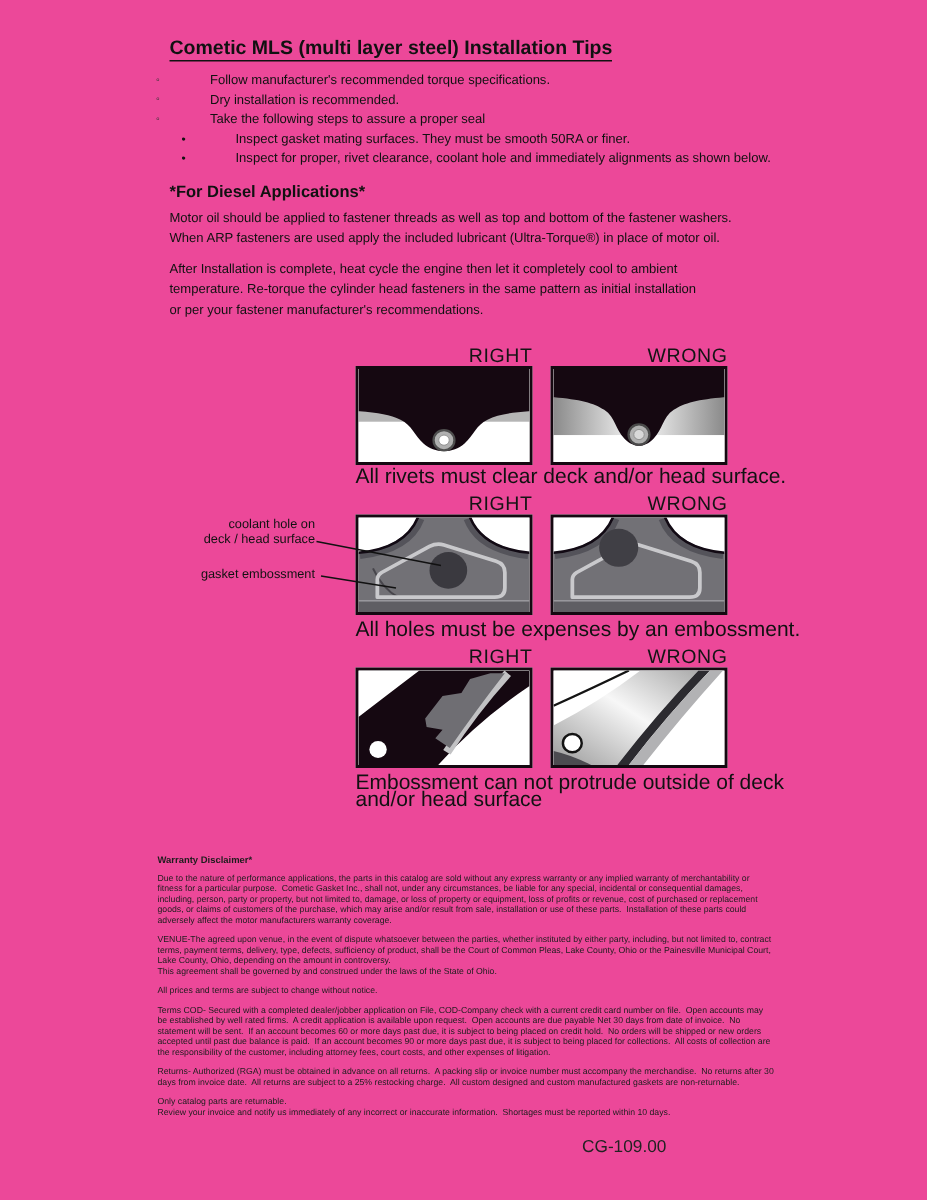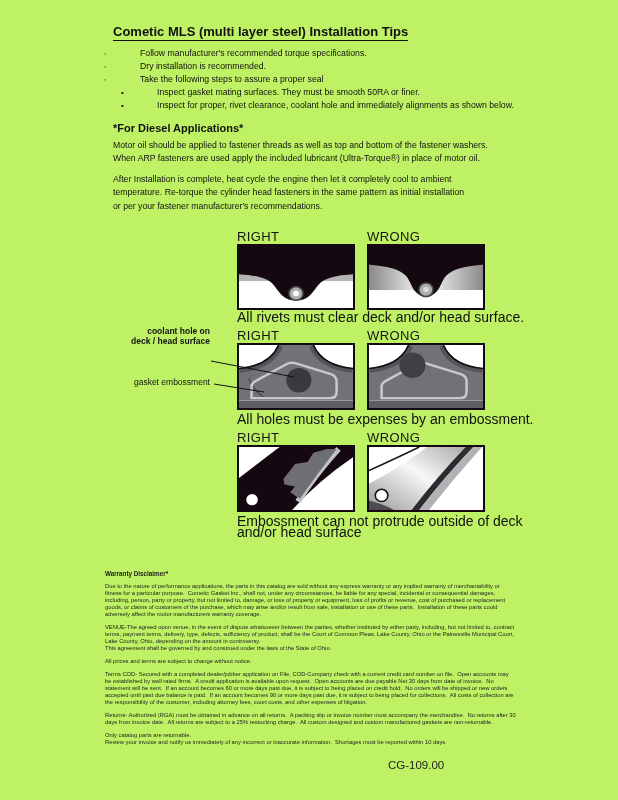--- a/index.html
+++ b/index.html
@@ -1,32 +1,32 @@
 <!DOCTYPE html>
 <html><head>
 <meta charset="utf-8">
 <style>
   html,body{margin:0;padding:0;background:#ffffff;}
   .page{
-    position:relative;width:618px;height:800px;background:#bef264;overflow:hidden;
+    position:relative;width:618px;height:800px;background:#ec4899;overflow:hidden;
     font-family:"Liberation Sans","DejaVu Sans",sans-serif;color:#111;
   }
   
   .content{position:absolute;left:104px;top:24px;width:430px;}
   .title{margin:0 0 6px 9px;font-size:13px;font-weight:bold;}
   .title .title-text{display:inline-block;border-bottom:1.6px solid #111;padding-bottom:1px;}
   .bullet-row{display:flex;align-items:flex-start;line-height:13px;font-size:8.7px;gap:28px;}
   .bullet-row .marker{width:8px;flex:0 0 8px;font-size:7px;line-height:13px;color:#333;}
   .sub{margin-left:17px;}
   .sub .marker{font-size:8px;color:#111;}
   .diesel-heading{margin:10px 0 5px 9px;font-size:11px;font-weight:bold;}
   .para{margin:0 0 7px 9px;font-size:8.7px;line-height:13.4px;white-space:pre-wrap;}
   
   .diagrams{position:absolute;inset:0;}
-  .dlabel{position:absolute;width:118px;text-align:left;font-size:13px;letter-spacing:.4px;color:#141414;}
+  .dlabel{position:absolute;width:118px;text-align:right;font-size:13px;letter-spacing:.4px;color:#141414;}
   .panel{position:absolute;width:118px;border:2.5px solid #150811;box-sizing:border-box;background:#fff;}
   .panel svg{display:block;width:100%;height:100%;}
   .caption{position:absolute;left:237px;font-size:14px;line-height:11px;white-space:pre-wrap;color:#111;}
   .callout{position:absolute;right:408px;text-align:right;font-size:8.5px;line-height:9.5px;white-space:pre-wrap;color:#111;}
   .overlay{position:absolute;left:0;top:0;pointer-events:none;}
   
   .legal{position:absolute;left:105px;top:570px;width:411px;color:#1d1d1d;}
   .legal-heading{font-size:6.3px;font-weight:bold;margin:0 0 6px 0;}
   .legal p{margin:0 0 6px 0;font-size:5.8px;line-height:7px;white-space:pre-wrap;}
   
@@ -102,21 +102,21 @@
         <circle cx="59" cy="46.5" r="7.2" fill="#b0b0b0" stroke="#4a4a4a" stroke-width="1.6"></circle>
         <circle cx="59" cy="46.5" r="3.6" fill="#d8d8d8" stroke="#8a8a8a" stroke-width="0.6"></circle>
       </svg>
     </div>
 
     <div class="caption" style="top:312px;">All rivets must clear deck and/or head surface.</div>
 
     <div class="dlabel" style="left:237px;top:328px;">RIGHT</div>
     <div class="dlabel" style="left:367px;top:328px;">WRONG</div>
 
-    <div class="callout" style="top:327px;font-weight:bold;">coolant hole on
+    <div class="callout" style="top:345px;">coolant hole on
 deck / head surface</div>
     <div class="callout" style="top:378px;">gasket embossment</div>
 
     <div class="panel" style="left:237px;top:343px;height:67px;">
       <svg viewBox="0 0 118 67" preserveAspectRatio="none">
         <rect x="0" y="0" width="118" height="67" fill="#727176"></rect>
         <rect x="0" y="59.5" width="118" height="7.5" fill="#5f5e63"></rect>
         <path d="M0,59 H118" stroke="#98979c" stroke-width="1.1" fill="none"></path>
         <path d="M1,27 Q35,23 43,1" stroke="#54535a" stroke-width="5" fill="none"></path>
         <path d="M117,27 Q83,23 75,1" stroke="#54535a" stroke-width="5" fill="none"></path>

